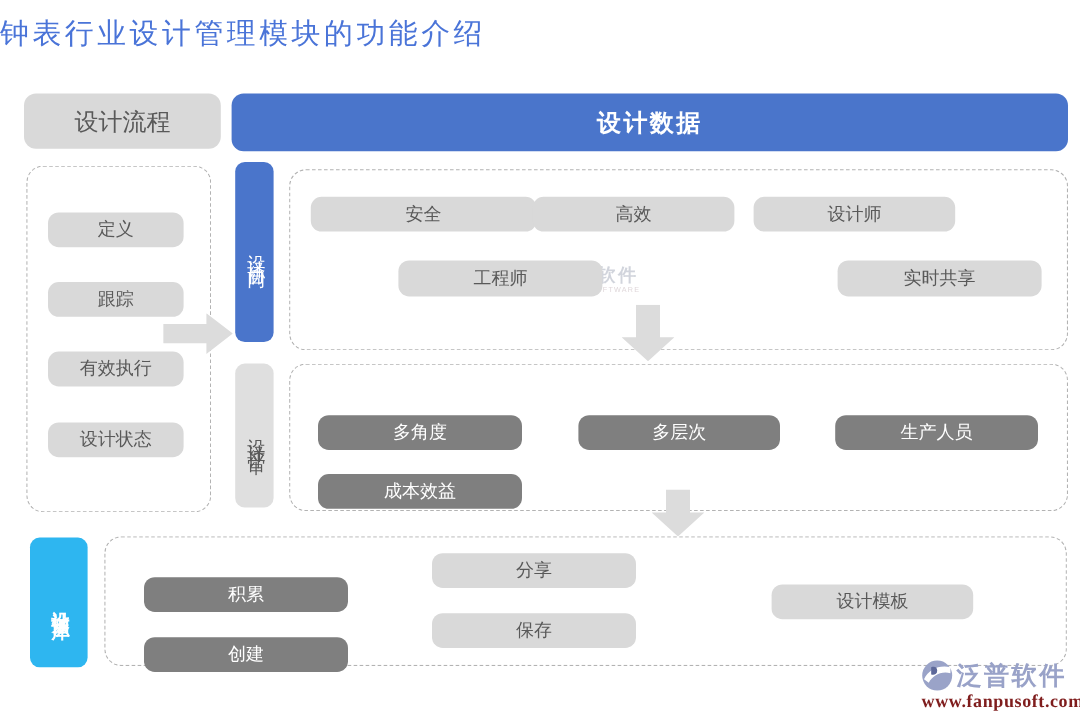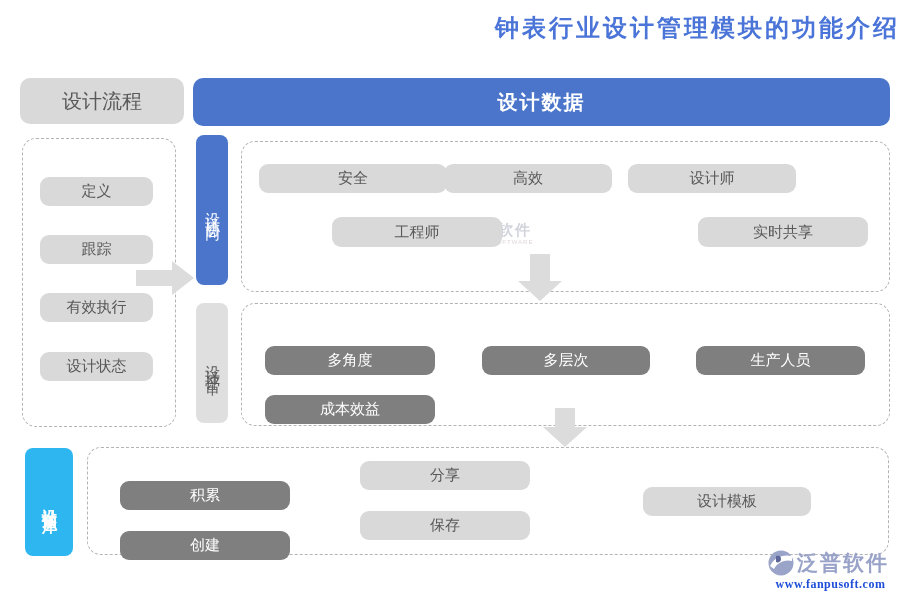--- a/index.html
+++ b/index.html
@@ -1,23 +1,23 @@
 <!DOCTYPE html>
 <html><head>
 <meta charset="utf-8">
 <style>
   html,body{margin:0;padding:0;background:#ffffff;}
   #stage{
     position:relative;width:900px;height:600px;background:#ffffff;overflow:hidden;
     font-family:"Liberation Sans","DejaVu Sans",sans-serif;
   }
   .title{
-    position:absolute;left:0;top:12px;width:900px;text-align:right;
+    position:absolute;left:0;top:12px;width:900px;text-align:left;
     font-family:"Liberation Serif","DejaVu Serif",serif;
-    font-size:24px;font-weight:bold;color:#4a74d8;letter-spacing:3px;
+    font-size:24px;font-weight:normal;color:#4a74d8;letter-spacing:3px;
   }
   .pill{
     position:absolute;display:flex;align-items:center;justify-content:center;
     border-radius:9px;font-size:15px;color:#595959;background:#d9d9d9;
   }
   .pill.dark{background:#7f7f7f;color:#ffffff;margin-top:20px;}
   .hdr{
     position:absolute;display:flex;align-items:center;justify-content:center;
     border-radius:10px;font-size:20px;
   }
@@ -44,21 +44,21 @@
   .wm-sub{font-size:6px;color:#d9cfd2;letter-spacing:1px;margin-top:2px;}
   .brand{
     position:absolute;left:768px;top:549px;display:flex;align-items:center;gap:3px;z-index:7;
   }
   .brand-name{
     font-size:21px;font-weight:bold;color:#99a2c8;letter-spacing:2px;
     font-family:"Liberation Serif","DejaVu Serif",serif;
   }
   .brand-url{
     position:absolute;left:768px;top:577px;width:125px;text-align:center;
-    font-size:12px;font-weight:bold;color:#1d4ed8;letter-spacing:0.5px;z-index:7;
+    font-size:15px;font-weight:bold;color:#7f1d1d;letter-spacing:0.5px;z-index:7;
     font-family:"Liberation Serif","DejaVu Serif",serif;
   }
 </style>
 </head>
 <body>
 
 <div id="stage">
 
   <div class="title">钟表行业设计管理模块的功能介绍</div>
 

